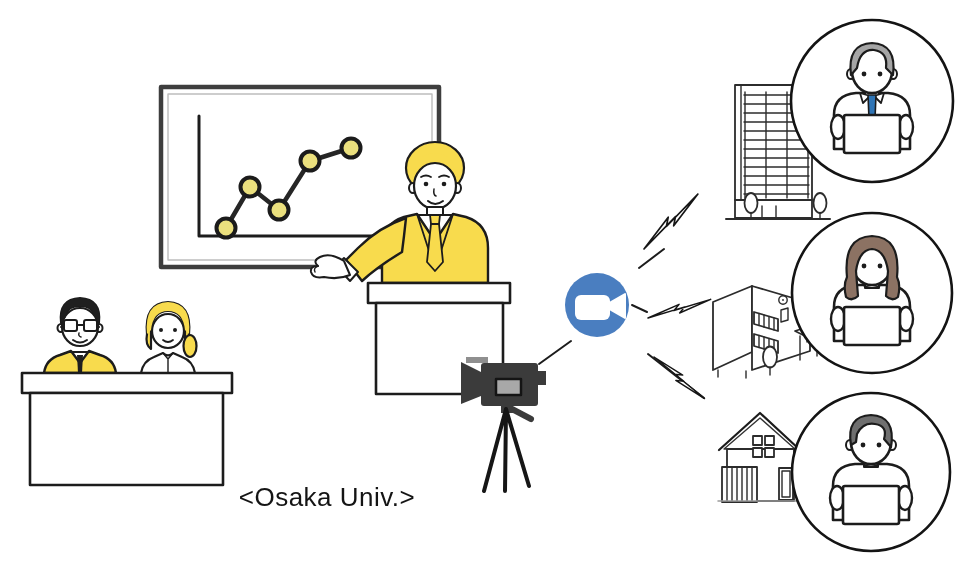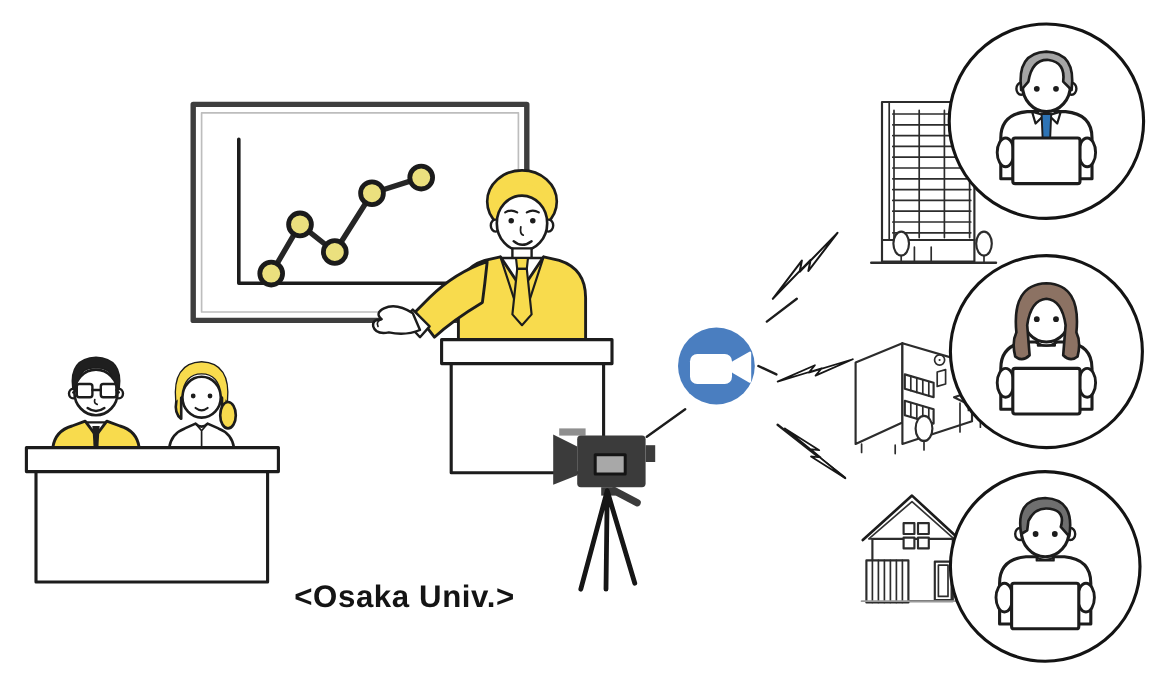--- a/index.html
+++ b/index.html
@@ -1,21 +1,21 @@
 <!DOCTYPE html>
 <html style="--outline: #1c1c1c; --accent-yellow: #F8DB4D; --chart-dot-yellow: #EBE07E; --zoom-blue: #4A7EC0; --tie-blue: #2E74B5; --hair-black: #1f1f1f; --hair-gray: #A5A5A5; --hair-brown: #8C7263; --hair-dark: #6F6F6F; --camera-body: #3B3B3B; --camera-screen: #A8A8A8; --camera-top-bar: #8F8F8F;"><head>
 <meta charset="utf-8">
 <title>Diagram</title>
 <style>
   * { box-sizing: border-box; }
   body { margin: 0; background: #fff; font-family: "Liberation Sans", sans-serif; }
   #canvas { position: relative; width: 974px; height: 576px; background: #fff; overflow: hidden; }
   #scene { position: absolute; left: 0; top: 0; }
-  .caption { position: absolute; left: 225px; top: 482px; width: 204px; text-align: right;
-             font-size: 26px; color: #141414; letter-spacing: .5px; white-space: nowrap; font-weight: bold; }
+  .caption { position: absolute; left: 225px; top: 482px; width: 204px; text-align: center;
+             font-size: 26px; color: #141414; letter-spacing: .5px; white-space: nowrap; }
   svg * { stroke-linejoin: round; stroke-linecap: round; }
   .ln  { fill: none; stroke: var(--outline); }
   .w   { fill: #fff; stroke: var(--outline); }
   .yl  { fill: var(--accent-yellow); stroke: var(--outline); }
   .chart-line { fill: none; stroke: #262626; stroke-width: 4.5; }
   .chart-dot  { fill: var(--chart-dot-yellow); stroke: #1b1b1b; stroke-width: 4; }
   .bldg { fill: #fff; stroke: #2c2c2c; stroke-width: 1.8; }
   .thin { fill: none; stroke: #2c2c2c; stroke-width: 1.4; }
 </style>
 </head>

